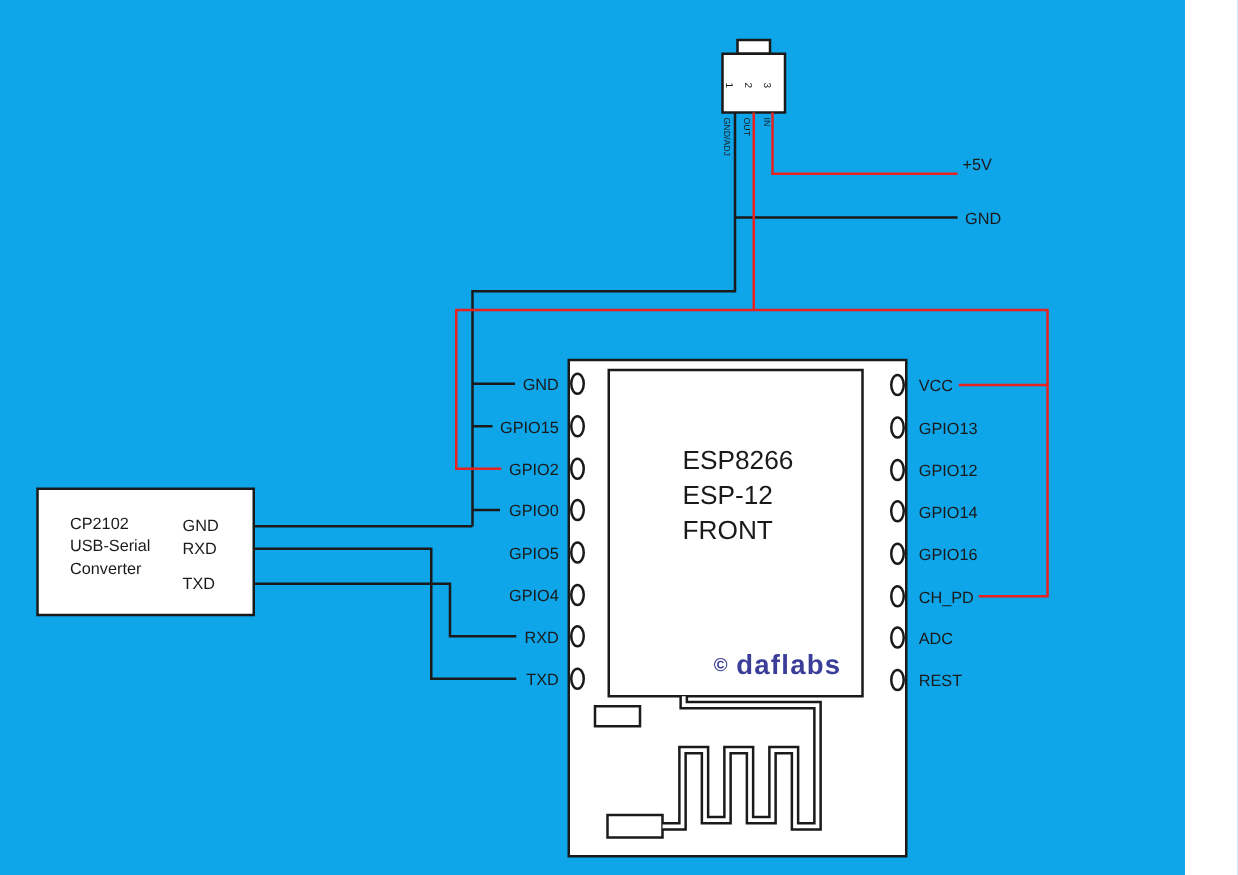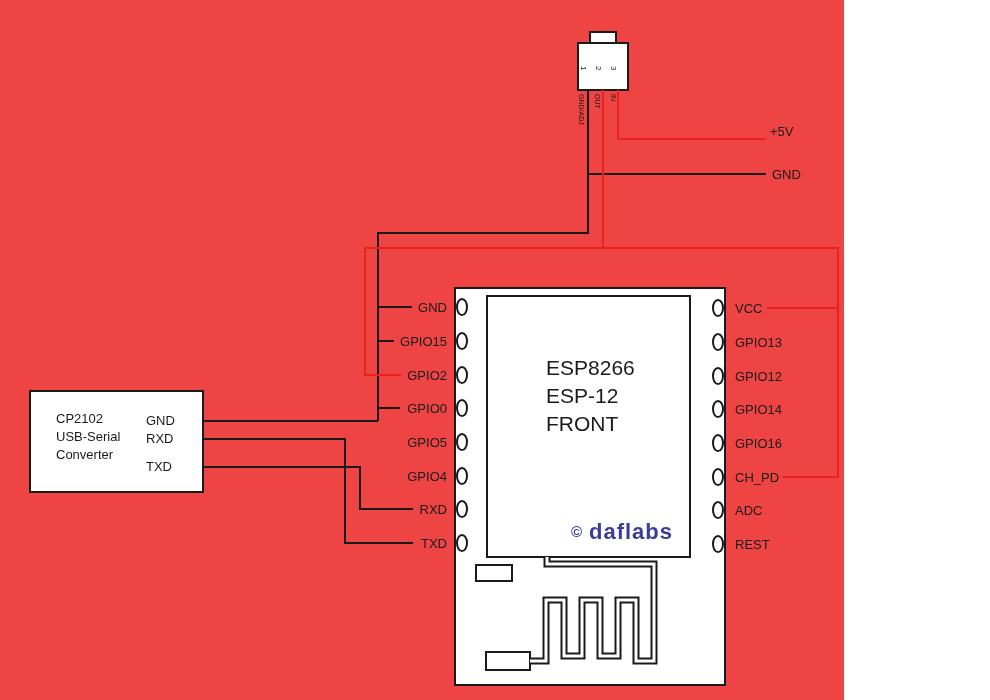--- a/index.html
+++ b/index.html
@@ -1,16 +1,16 @@
 <!DOCTYPE html>
 <html><head>
 <meta charset="utf-8">
 <style>
   html,body{margin:0;padding:0;background:#ffffff;}
-  .canvas{position:relative;width:844px;height:700px;background:#ef4444;overflow:hidden;
+  .canvas{position:relative;width:948px;height:700px;background:#0ea5e9;overflow:hidden;
           font-family:"Liberation Sans","DejaVu Sans",sans-serif;}
   svg{display:block;}
   svg text{font-family:"Liberation Sans","DejaVu Sans",sans-serif;fill:#1a1a1a;}
   .pin-label{font-size:13px;}
   .box-label{font-size:13px;}
   .power-label{font-size:13px;}
   .title-text{font-size:21px;}
   .tiny-label{font-size:7px;}
   .tiny-num{font-size:8px;}
   .logo-c{font-size:15px;font-weight:bold;}

